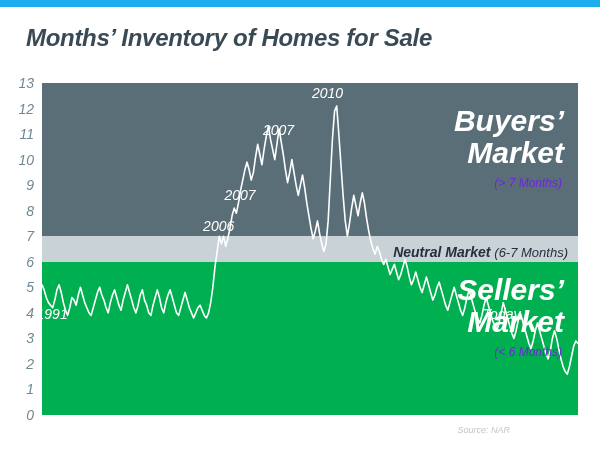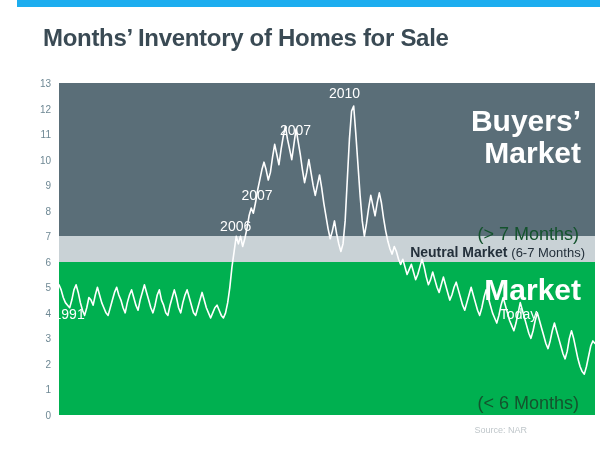--- a/index.html
+++ b/index.html
@@ -9,24 +9,25 @@
   }
   body {
     width: 600px;
     height: 450px;
     font-family: "Liberation Sans", sans-serif;
     overflow: hidden;
     position: relative;
   }
   #slide {
     position: absolute;
-    left: 17px; top: 0;
+    left: 0; top: 0;
     width: 532px;
     height: 450px;
     background: #ffffff;
+    font-style: italic;
   }
   #top-bar {
     position: absolute;
     left: 0; top: 0;
     width: 600px;
     height: 7px;
     background: #1CADEF;
   }
   #title {
     position: absolute;
@@ -76,43 +77,42 @@
   #y-axis {
     position: absolute;
     left: 0;
     top: 83px;
     width: 42px;
     height: 332px;
   }
   .y-tick {
     position: absolute;
     right: 8px;
-    font-size: 10px;
+    font-size: 14px;
     color: #6E8894;
     transform: translateY(-50%);
     text-align: right;
     white-space: nowrap;
   }
   
   .caption-big {
     position: absolute;
     color: #ffffff;
     font-weight: bold;
     font-size: 30px;
     text-align: right;
     white-space: nowrap;
     line-height: 1.06;
   }
   .caption-sub {
     position: absolute;
-    color: #14532d;
-    font-size: 18px;
+    color: #6d28d9;
+    font-size: 12px;
     text-align: right;
     white-space: nowrap;
-    margin-top: 48px;
   }
   #buyers-title   { right: 14px; top: 22px; }
   #buyers-sub     { right: 16px; top: 93px; }
   #sellers-title  { right: 14px; top: 191px; }
   #sellers-sub    { right: 16px; top: 262px; }
   #neutral-caption {
     position: absolute;
     right: 10px;
     top: 155px;
     height: 22px;
@@ -179,20 +179,21 @@
       <div>Market</div>
     </div>
     <div class="caption-sub" id="buyers-sub">(&gt; 7 Months)</div>
 
     <div id="neutral-caption">
       <span class="nm-bold">Neutral Market</span>
       <span class="nm-reg">(6-7 Months)</span>
     </div>
 
     <div class="caption-big" id="sellers-title">
+      <div>Sellers’</div>
       <div>Market</div>
     </div>
     <div class="caption-sub" id="sellers-sub">(&lt; 6 Months)</div>
   <div class="annot" style="left: -5.45817px; top: 222.846px; color: rgb(255, 255, 255);">1991</div>
       <div class="annot" style="left: 161.108px; top: 134.738px; color: rgb(255, 255, 255);">2006</div>
       <div class="annot" style="left: 182.462px; top: 104.092px; color: rgb(255, 255, 255);">2007</div>
       <div class="annot" style="left: 220.9px; top: 38.9692px; color: rgb(255, 255, 255);">2007</div>
       <div class="annot" style="left: 270.016px; top: 1.93846px; color: rgb(255, 255, 255);">2010</div>
       <div class="annot" style="left: 440.853px; top: 222.846px; color: rgb(255, 255, 255); text-align: right;">Today</div>
     </div>

